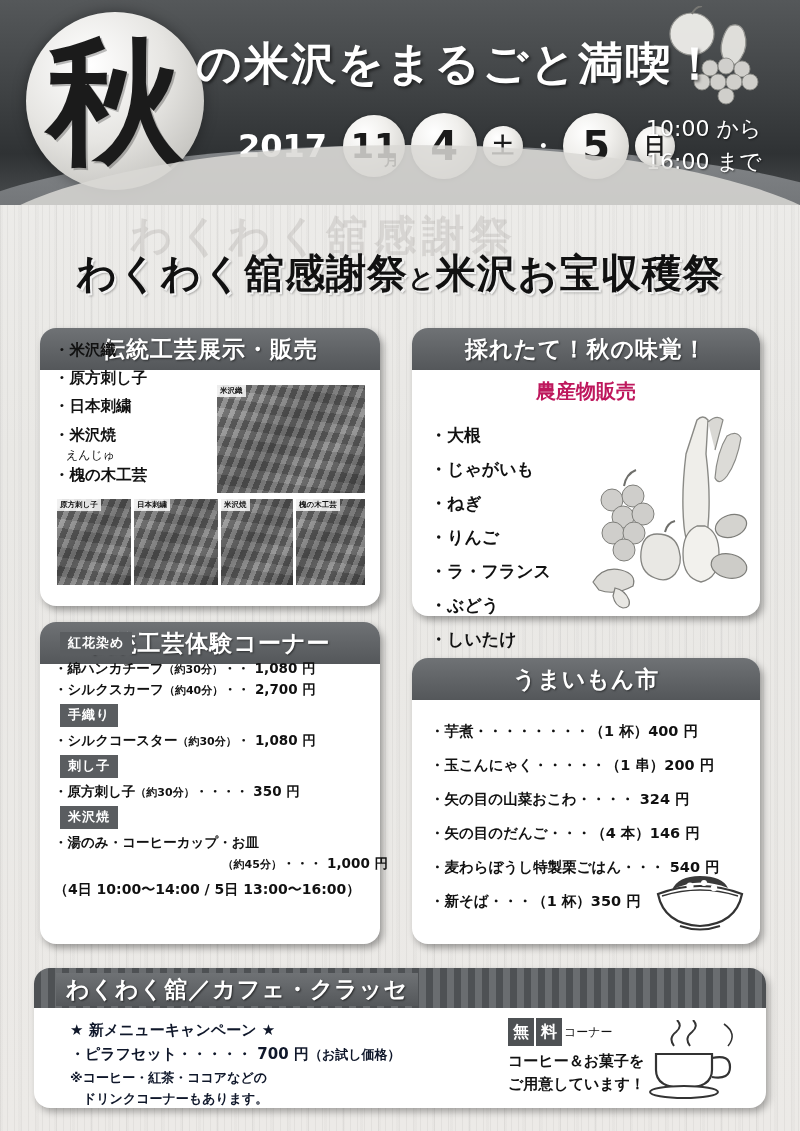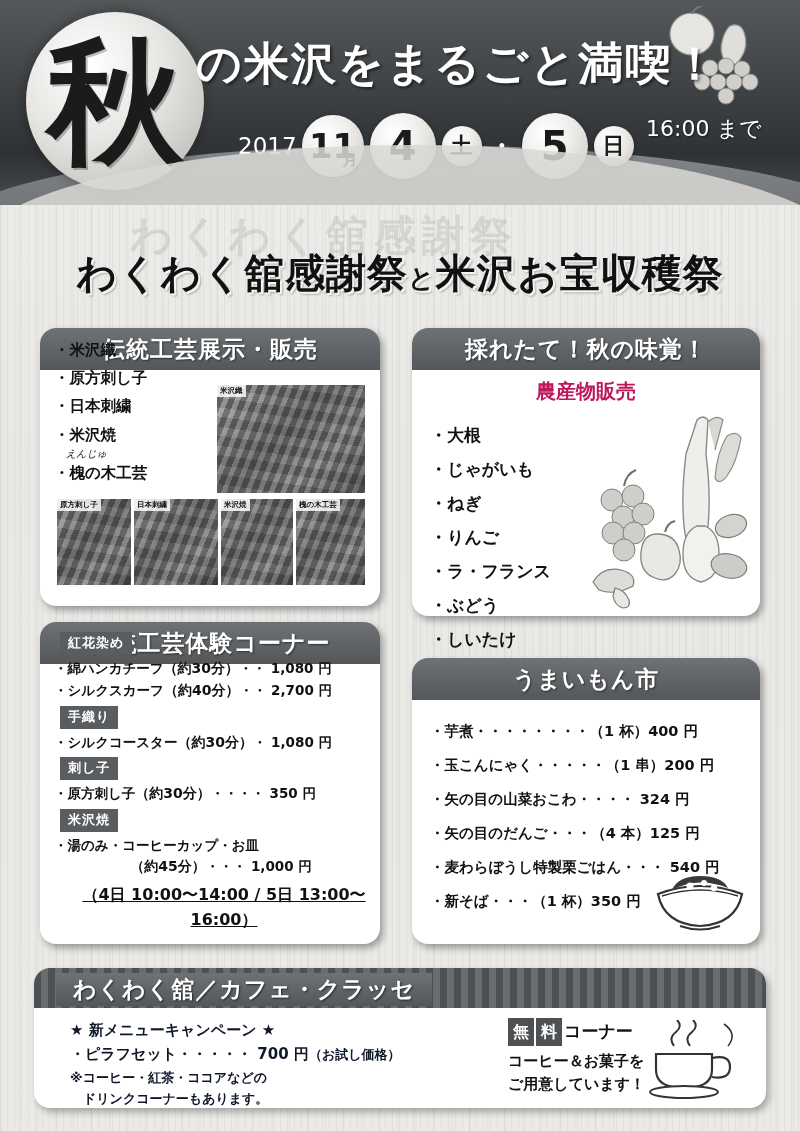--- a/index.html
+++ b/index.html
@@ -88,24 +88,24 @@
     text-shadow: 2px 2px 3px rgba(0,0,0,0.5);
   }
   .date-row {
     position: absolute;
     left: 238px; top: 108px;
     display: flex;
     align-items: center;
     height: 76px;
   }
   .date-year {
-    font-size: 23px;
+    font-size: 32px;
     color: #ffffff;
-    font-weight: 400;
-    margin-right: 2px;
+    font-weight: 700;
+    margin-right: 13px;
   }
   .date-ball {
     width: 62px; height: 62px;
     border-radius: 50%;
     background: radial-gradient(circle at 35% 30%, #ffffff 0%, #f0efec 40%, #d3d2ce 80%, #bcbbb7 100%);
     display: flex;
     align-items: center;
     justify-content: center;
     color: #1b1b1b;
     font-weight: bold;
@@ -212,26 +212,25 @@
   #panel-crafts { left: 40px; top: 328px; width: 340px; height: 278px; }
   .craft-list {
     position: absolute;
     left: 14px; top: 8px;
     font-size: 15.5px;
     line-height: 1.82;
     font-weight: bold;
     color: #111;
   }
   .craft-list .ruby {
-    font-size: 10px;
+    font-size: 12px;
     font-weight: normal;
     display: block;
     line-height: 1;
     margin-left: 12px;
-    font-style: italic;
   }
   .photo {
     position: absolute;
     background: linear-gradient(135deg, #8c8c8c, #5e5e5e 45%, #777 70%, #4d4d4d);
     border: 1px solid #ffffff;
     overflow: hidden;
   }
   .photo .cap {
     position: absolute;
     left: 0; top: 0;
@@ -290,27 +289,25 @@
     display: inline-block;
     background: #5a5d60;
     color: #fff;
     font-size: 13px;
     font-weight: bold;
     padding: 1px 8px 2px 8px;
     margin: 4px 0 3px 6px;
     letter-spacing: 1px;
   }
   .exp-row { white-space: nowrap; }
-  .exp-row .sm { font-size: 14px; font-weight: bold; }
+  .exp-row .sm { font-size: 11px; font-weight: bold; }
   .exp-note {
-    font-size: 16px;
-    text-align: center;
+    font-size: 14px;
     margin-top: 5px;
     font-weight: bold;
-    text-decoration: underline;
   }
 
   
   #panel-food { left: 412px; top: 658px; width: 348px; height: 286px; }
   .food-list {
     position: absolute;
     left: 18px; top: 14px;
     font-size: 14.5px;
     line-height: 2.35;
     font-weight: bold;
@@ -342,21 +339,21 @@
   }
   .footer-head-label {
     position: absolute;
     left: 22px; top: 5px;
     color: #ffffff;
     font-size: 23px;
     font-weight: bold;
     letter-spacing: 1px;
     text-shadow: 1px 1px 2px rgba(0,0,0,0.6);
     background: linear-gradient(180deg,#6f7275,#54575a);
-    padding: 1px 17px;
+    padding: 1px 10px;
   }
   .footer-left {
     position: absolute;
     left: 36px; top: 50px;
     font-size: 15px;
     font-weight: bold;
     line-height: 1.62;
     color: #0f172a;
   }
   .footer-left .note {
@@ -378,22 +375,22 @@
   .muryo .bx {
     display: inline-block;
     background: #4e5154;
     color: #fff;
     font-size: 16px;
     font-weight: bold;
     padding: 2px 5px;
     margin-right: 2px;
   }
   .muryo .dot {
-    font-size: 17px;
-    font-weight: bold;
+    font-size: 12px;
+    font-weight: normal;
     margin-right: 18px;
   }
   .cup-art {
     position: absolute;
     right: 20px; bottom: 4px;
     width: 108px; height: 84px;
   }
   .nowrap { white-space: nowrap; }
 </style>
 </head>
@@ -432,20 +429,21 @@
         <span class="sub">月</span>
       </span>
       <span class="date-ball big">4</span>
       <span class="date-ball sm">土</span>
       <span class="date-dot">・</span>
       <span class="date-ball big">5</span>
       <span class="date-ball sm">日</span>
     </div>
 
     <div class="time-block">
+      <div>10:00 から</div>
       <div>16:00 まで</div>
     </div>
   </div>
 
   <div class="ghost-text">わくわく舘感謝祭</div>
 
   <div class="main-title">
     <span>わくわく舘感謝祭</span><span class="small">と</span><span>米沢お宝収穫祭</span>
   </div>
 
@@ -557,21 +555,21 @@
       <div class="tagline">刺し子</div>
       <div class="exp-row">
         ・<span>原方刺し子</span><span class="sm">（約30分）</span><span>・・・・</span>
         <span>350 円</span>
       </div>
 
       <div class="tagline">米沢焼</div>
       <div class="exp-row">
         ・<span>湯のみ・コーヒーカップ・お皿</span>
       </div>
-      <div class="exp-row" style="text-align:center; padding-right:6px;">
+      <div class="exp-row" style="text-align:right; padding-right:6px;">
         <span class="sm">（約45分）</span><span>・・・</span>
         <span>1,000 円</span>
       </div>
 
       <div class="exp-note">（4日 10:00〜14:00 / 5日 13:00〜16:00）</div>
     </div>
   </div>
 
   <div class="panel" id="panel-food">
     <div class="panel-head">うまいもん市</div>
@@ -584,21 +582,21 @@
         <circle cx="38" cy="22" r="3.6" fill="#ffffff"></circle>
         <circle cx="52" cy="19" r="3" fill="#ffffff"></circle>
         <circle cx="62" cy="24" r="3.2" fill="#ffffff"></circle>
         <path d="M28 62 q20 7 40 0" fill="none" stroke="#333" stroke-width="2"></path>
       </svg>
 
       <div class="food-list">
         <div>・<span>芋煮</span><span>・・・・・・・・</span><span>（1 杯）</span><span>400 円</span></div>
         <div>・<span>玉こんにゃく</span><span>・・・・・</span><span>（1 串）</span><span>200 円</span></div>
         <div>・<span>矢の目の山菜おこわ</span><span>・・・・</span><span></span>&nbsp;<span>324 円</span></div>
-        <div>・<span>矢の目のだんご</span><span>・・・</span><span>（4 本）</span><span>125 円</span></div>
+        <div>・<span>矢の目のだんご</span><span>・・・</span><span>（4 本）</span><span>146 円</span></div>
         <div>・<span>麦わらぼうし特製栗ごはん</span><span>・・・</span><span></span>&nbsp;<span>540 円</span></div>
         <div>・<span>新そば</span><span>・・・</span><span>（1 杯）</span><span>350 円</span></div>
       </div>
     </div>
   </div>
 
   <div class="footer">
     <div class="footer-head"></div>
     <div class="footer-head-label">わくわく舘／カフェ・クラッセ</div>
 

